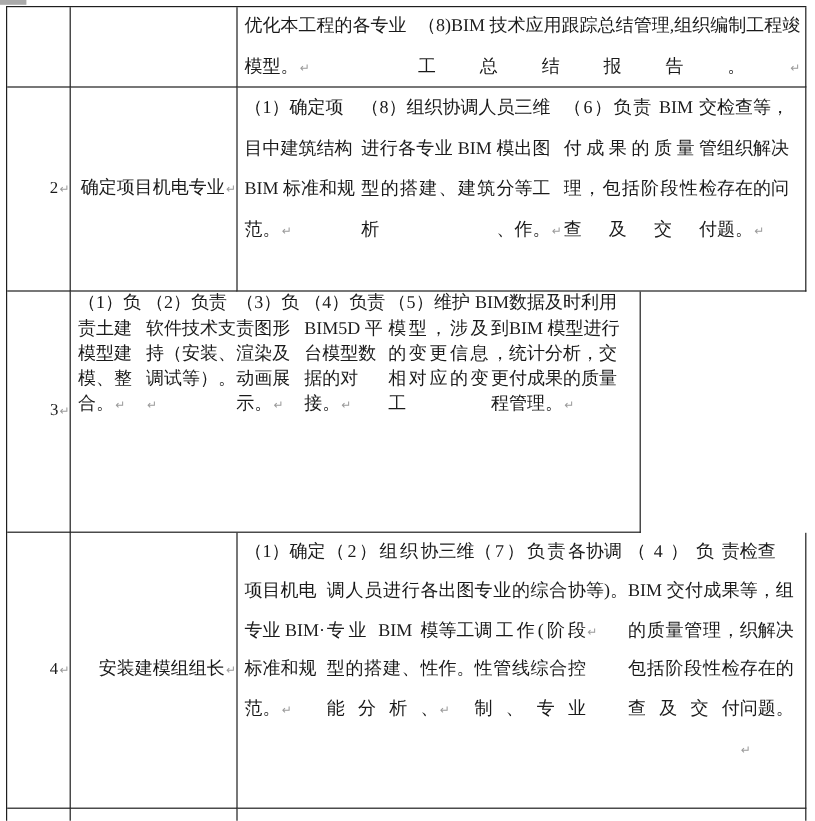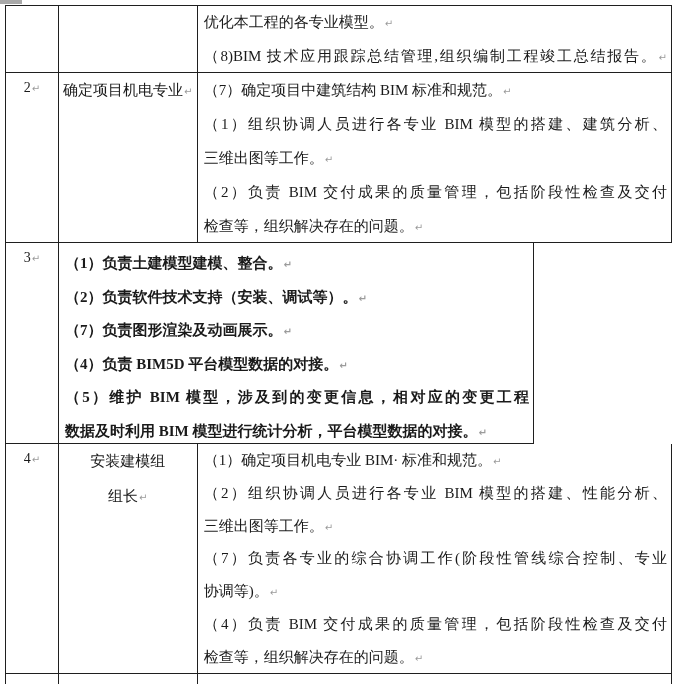--- a/index.html
+++ b/index.html
@@ -14,35 +14,35 @@
   }
   .tbl{
     position:absolute;left:5px;top:5px;width:667px;
     border-top:1px solid #1f1f1f;border-left:1px solid #1f1f1f;
     box-sizing:border-box;
   }
   .trow{display:flex;box-sizing:border-box;}
   .cell{
     box-sizing:border-box;
     border-right:1px solid #1f1f1f;border-bottom:1px solid #1f1f1f;
-    display:flex;flex-direction:column;justify-content:flex-start;
+    display:flex;flex-direction:row;justify-content:flex-end;
   }
   .c-num{width:53px;align-items:center;font-size:14px;}
   .c-role{width:139px;align-items:center;font-size:15px;}
   .c-duty{width:475px;padding:0 4px 0 6px;font-size:15px;}
   .r-a{height:67px;}
   .r-b{height:170px;}
   .r-c{height:201px;}
   .r-d{height:230px;}
   .r-cut{height:11px;}
   .r-cut .cell{border-bottom:none;}
   .line{text-align:left;}
   .r-a .line{height:33.5px;line-height:33.5px;}
   .r-b .line{height:34px;line-height:34px;}
-  .r-c .line{height:33.5px;line-height:41px;font-weight:bold;}
+  .r-c .line{height:33.5px;line-height:21px;}
   .r-d .line{height:32.8px;line-height:32.8px;}
   .line.j{text-align:justify;text-align-last:justify;}
   .rline{height:35px;line-height:35px;text-align:center;}
   .numline{height:30px;line-height:30px;text-align:center;}
   .pm{
     color:#9b9b9b;font-size:10px;margin-left:1px;
     font-family:"DejaVu Sans",sans-serif;
   }
 </style>
 </head>
@@ -62,39 +62,39 @@
   </div>
 
   <div class="trow r-b">
     <div class="cell c-num">
       <div class="numline"><span>2</span><span class="pm">↵</span></div>
     </div>
     <div class="cell c-role">
       <div class="rline"><span>确定项目机电专业</span><span class="pm">↵</span></div>
     </div>
     <div class="cell c-duty">
-      <div class="line"><span>（7）确定项目中建筑结构 BIM 标准和规范。</span><span class="pm">↵</span></div>
-      <div class="line j"><span>（1）组织协调人员进行各专业 BIM 模型的搭建、建筑分析、</span></div>
+      <div class="line"><span>（1）确定项目中建筑结构 BIM 标准和规范。</span><span class="pm">↵</span></div>
+      <div class="line j"><span>（8）组织协调人员进行各专业 BIM 模型的搭建、建筑分析、</span></div>
       <div class="line"><span>三维出图等工作。</span><span class="pm">↵</span></div>
-      <div class="line j"><span>（2）负责 BIM 交付成果的质量管理，包括阶段性检查及交付</span></div>
+      <div class="line j"><span>（6）负责 BIM 交付成果的质量管理，包括阶段性检查及交付</span></div>
       <div class="line"><span>检查等，组织解决存在的问题。</span><span class="pm">↵</span></div>
     </div>
   </div>
 
   <div class="trow r-c">
     <div class="cell c-num">
       <div class="numline"><span>3</span><span class="pm">↵</span></div>
     </div>
     <div class="cell c-duty">
       <div class="line"><span>（1）负责土建模型建模、整合。</span><span class="pm">↵</span></div>
       <div class="line"><span>（2）负责软件技术支持（安装、调试等）。</span><span class="pm">↵</span></div>
-      <div class="line"><span>（7）负责图形渲染及动画展示。</span><span class="pm">↵</span></div>
+      <div class="line"><span>（3）负责图形渲染及动画展示。</span><span class="pm">↵</span></div>
       <div class="line"><span>（4）负责 BIM5D 平台模型数据的对接。</span><span class="pm">↵</span></div>
       <div class="line j"><span>（5）维护 BIM 模型，涉及到的变更信息，相对应的变更工程</span></div>
-      <div class="line"><span>数据及时利用 BIM 模型进行统计分析，平台模型数据的对接。</span><span class="pm">↵</span></div>
+      <div class="line"><span>数据及时利用 BIM 模型进行统计分析，交付成果的质量管理。</span><span class="pm">↵</span></div>
     </div>
   </div>
 
   <div class="trow r-d">
     <div class="cell c-num">
       <div class="numline"><span>4</span><span class="pm">↵</span></div>
     </div>
     <div class="cell c-role">
       <div class="rline"><span>安装建模组</span></div>
       <div class="rline"><span>组长</span><span class="pm">↵</span></div>

